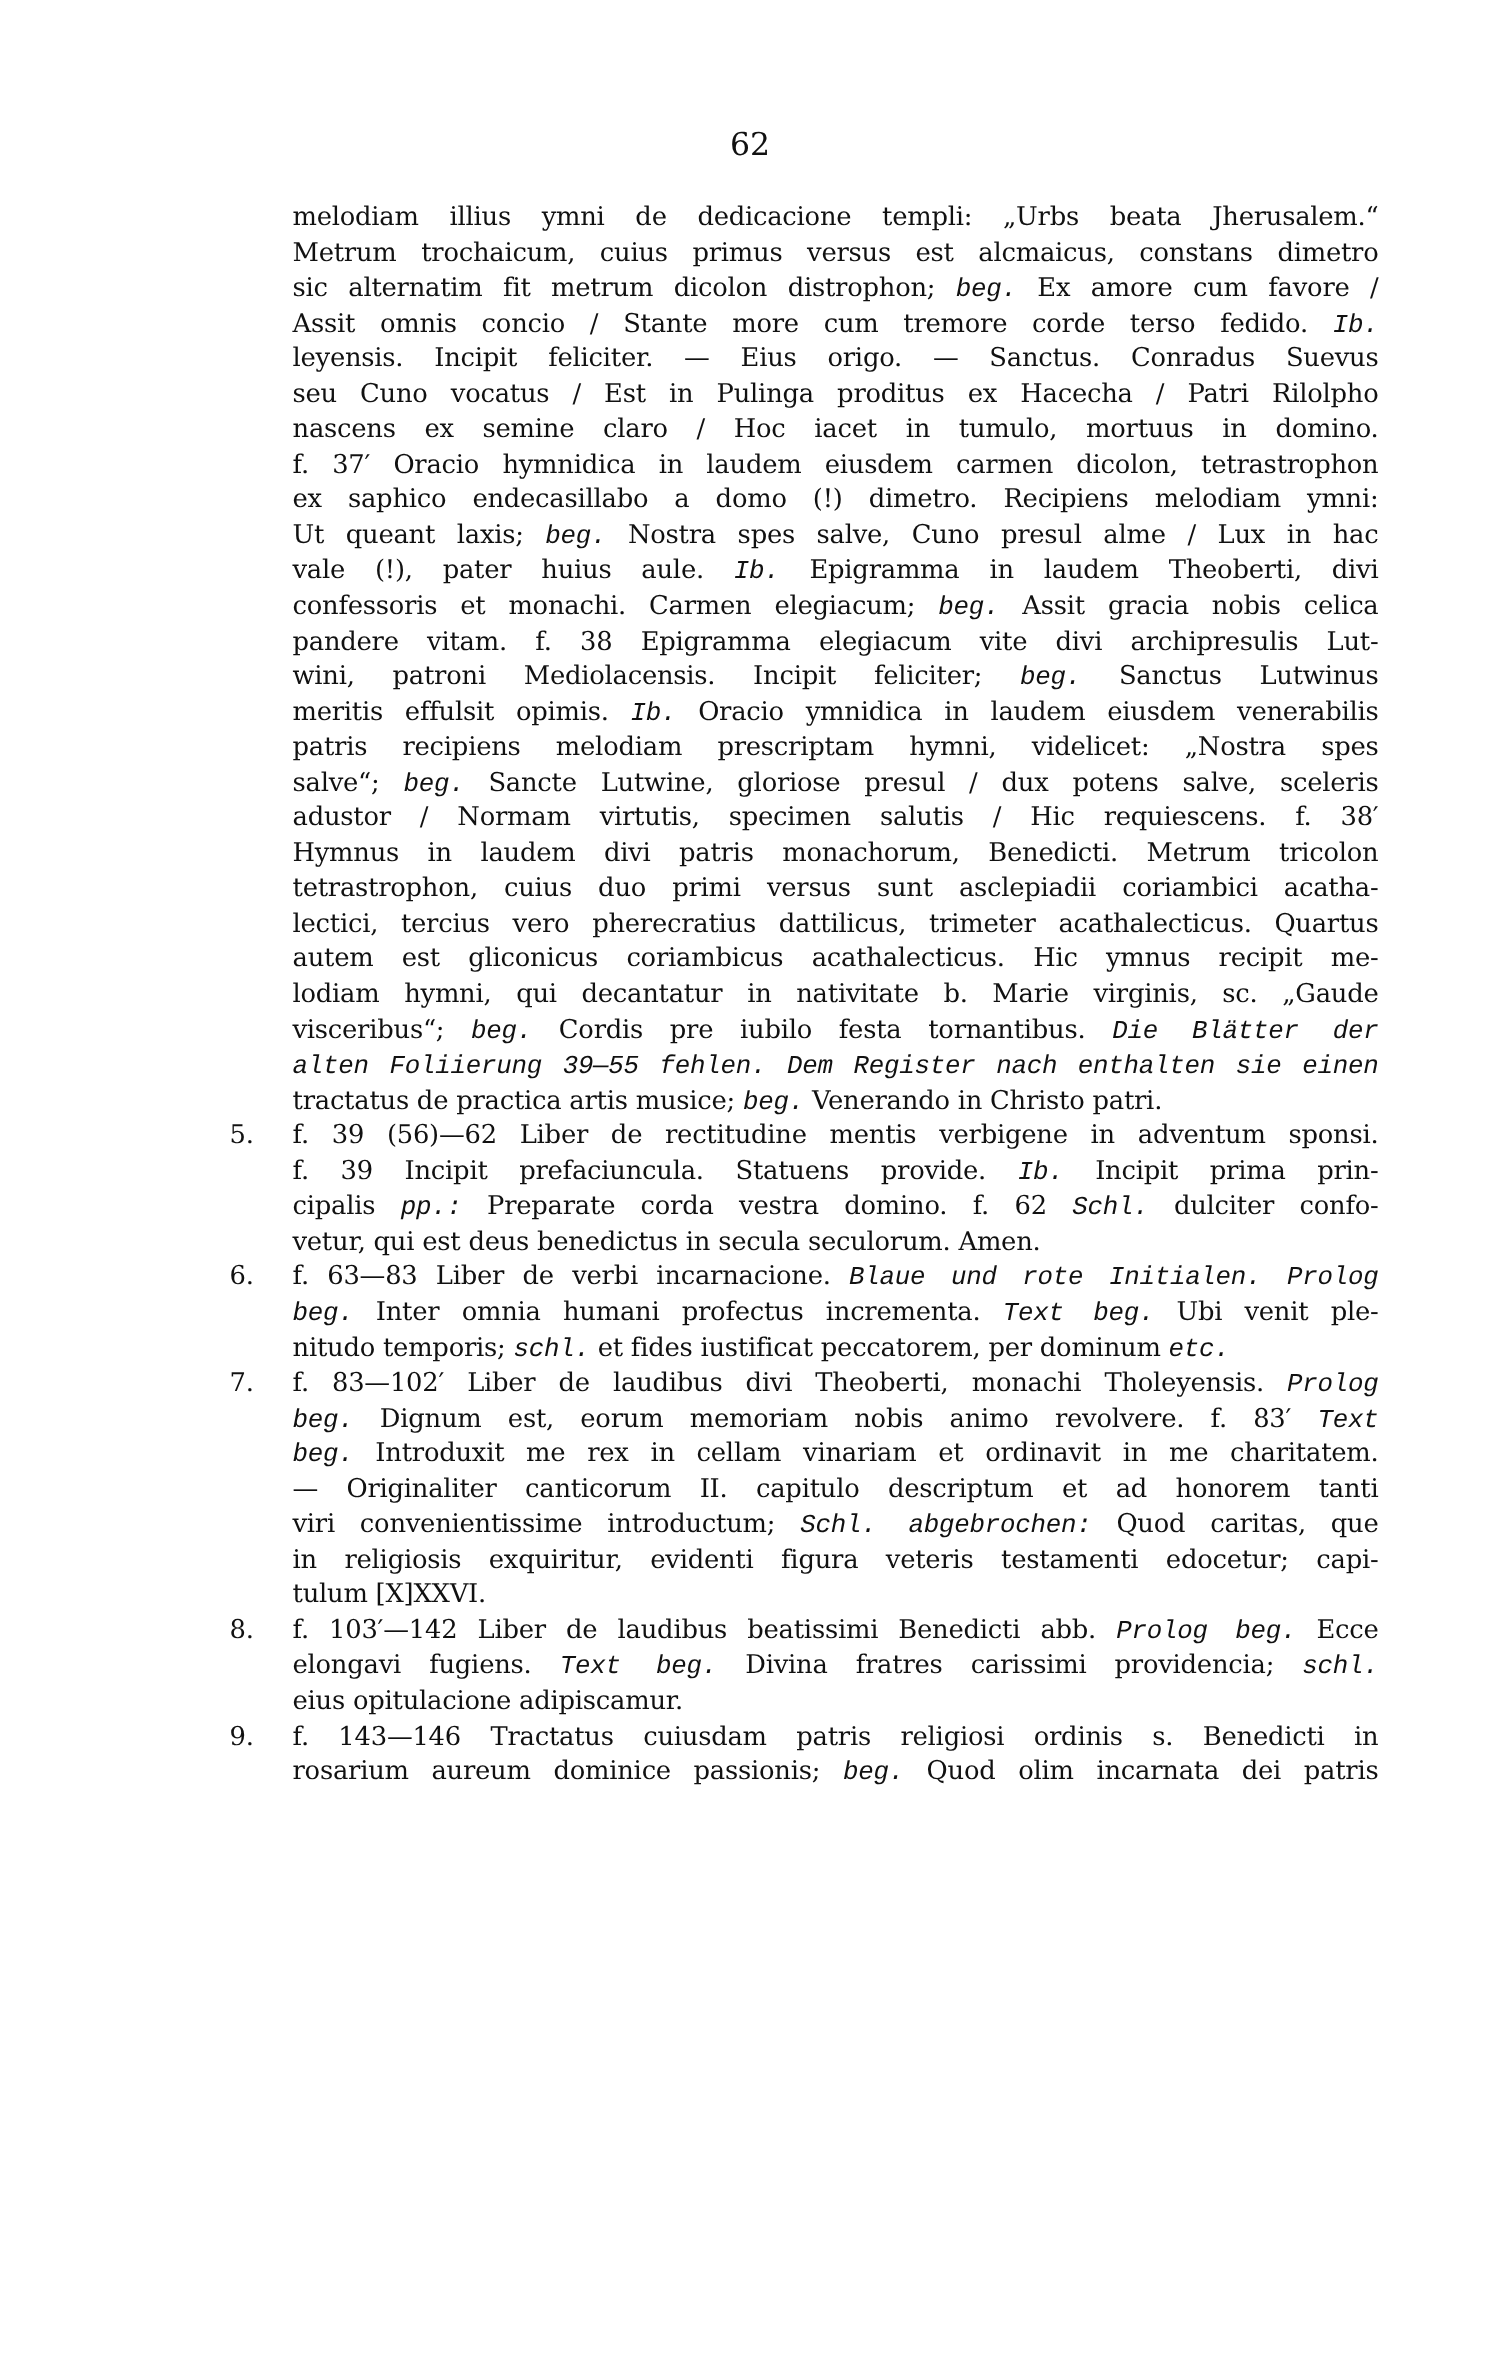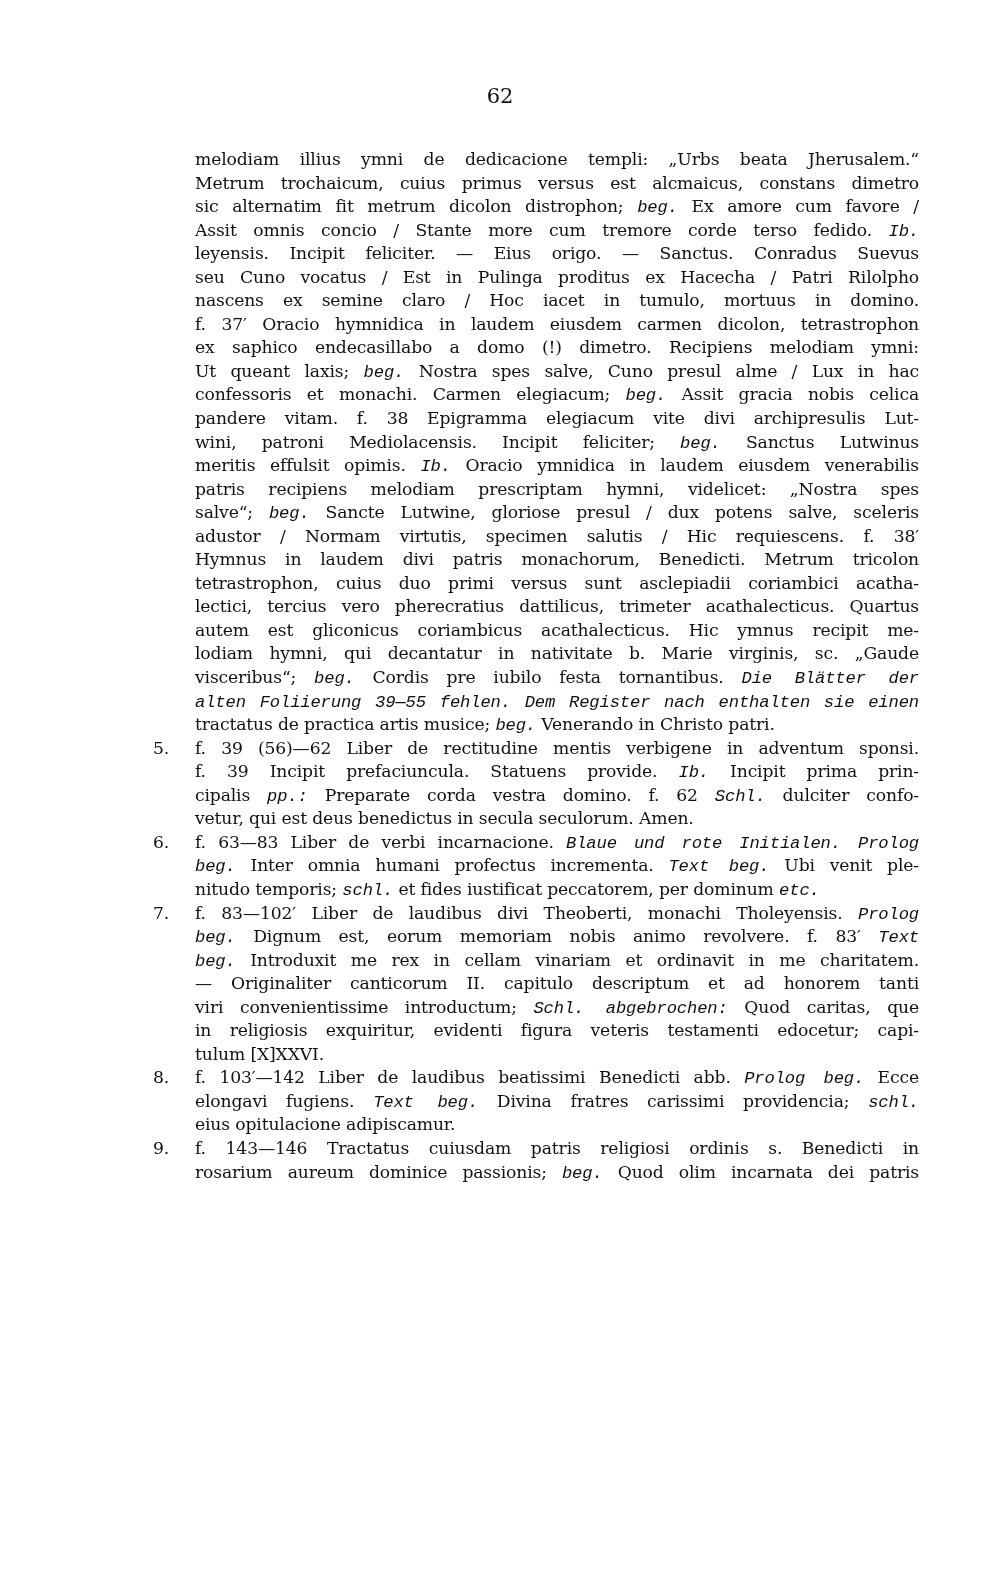--- a/index.html
+++ b/index.html
@@ -1,20 +1,20 @@
 <!DOCTYPE html>
 <html><head>
   <meta charset="utf-8">
   <style>
     html, body { margin: 0; padding: 0; background: #ffffff; }
     body { width: 1000px; height: 1584px; position: relative; overflow: hidden;
       font-family: "DejaVu Serif", serif; color: #111; }
     .page-number { position: absolute; left: 0; width: 1000px; top: 84px; text-align: center;
       font-size: 21px; letter-spacing: 0; box-sizing: border-box; }
-    .text-block { position: absolute; left: 195px; top: 148px; width: 724px; }
+    .text-block { position: absolute; left: 195px; top: 134px; width: 724px; }
     .line { height: 23.55px; line-height: 23.55px; font-size: 17.2px; white-space: nowrap;
       text-align: justify; text-align-last: justify; position: relative; letter-spacing: -0.15px; }
     .line.last { text-align-last: left; }
     .item-number { position: absolute; left: -42px; top: 0; }
     .it { font-style: italic; font-family: Liberation Mono, monospace; }
   </style>
 </head>
 <body>
 
 <div class="page-number">62</div>
@@ -22,20 +22,21 @@
     <div class="line"><span>melodiam illius ymni de dedicacione templi: „Urbs beata Jherusalem.“</span></div>
     <div class="line"><span>Metrum trochaicum, cuius primus versus est alcmaicus, constans dimetro</span></div>
     <div class="line"><span>sic alternatim fit metrum dicolon distrophon; </span><span class="it">beg.</span><span> Ex amore cum favore /</span></div>
     <div class="line"><span>Assit omnis concio / Stante more cum tremore corde terso fedido. </span><span class="it">Ib.</span></div>
     <div class="line"><span>leyensis. Incipit feliciter. — Eius origo. — Sanctus. Conradus Suevus</span></div>
     <div class="line"><span>seu Cuno vocatus / Est in Pulinga proditus ex Hacecha / Patri Rilolpho</span></div>
     <div class="line"><span>nascens ex semine claro / Hoc iacet in tumulo, mortuus in domino.</span></div>
     <div class="line"><span>f. 37′ Oracio hymnidica in laudem eiusdem carmen dicolon, tetrastrophon</span></div>
     <div class="line"><span>ex saphico endecasillabo a domo (!) dimetro. Recipiens melodiam ymni:</span></div>
     <div class="line"><span>Ut queant laxis; </span><span class="it">beg.</span><span> Nostra spes salve, Cuno presul alme / Lux in hac</span></div>
+    <div class="line"><span>vale (!), pater huius aule. </span><span class="it">Ib.</span><span> Epigramma in laudem Theoberti, divi</span></div>
     <div class="line"><span>confessoris et monachi. Carmen elegiacum; </span><span class="it">beg.</span><span> Assit gracia nobis celica</span></div>
     <div class="line"><span>pandere vitam. f. 38 Epigramma elegiacum vite divi archipresulis Lut-</span></div>
     <div class="line"><span>wini, patroni Mediolacensis. Incipit feliciter; </span><span class="it">beg.</span><span> Sanctus Lutwinus</span></div>
     <div class="line"><span>meritis effulsit opimis. </span><span class="it">Ib.</span><span> Oracio ymnidica in laudem eiusdem venerabilis</span></div>
     <div class="line"><span>patris recipiens melodiam prescriptam hymni, videlicet: „Nostra spes</span></div>
     <div class="line"><span>salve“; </span><span class="it">beg.</span><span> Sancte Lutwine, gloriose presul / dux potens salve, sceleris</span></div>
     <div class="line"><span>adustor / Normam virtutis, specimen salutis / Hic requiescens. f. 38′</span></div>
     <div class="line"><span>Hymnus in laudem divi patris monachorum, Benedicti. Metrum tricolon</span></div>
     <div class="line"><span>tetrastrophon, cuius duo primi versus sunt asclepiadii coriambici acatha-</span></div>
     <div class="line"><span>lectici, tercius vero pherecratius dattilicus, trimeter acathalecticus. Quartus</span></div>

